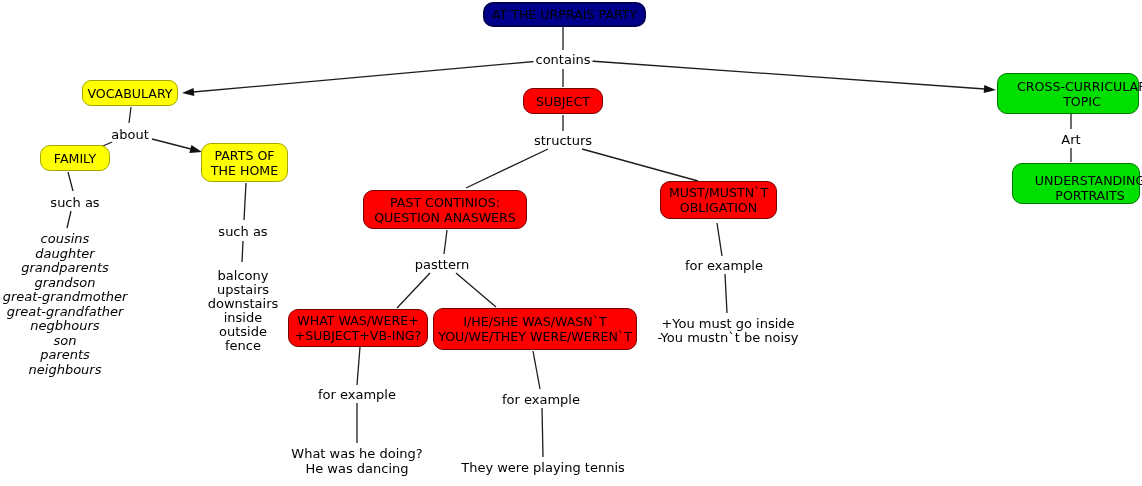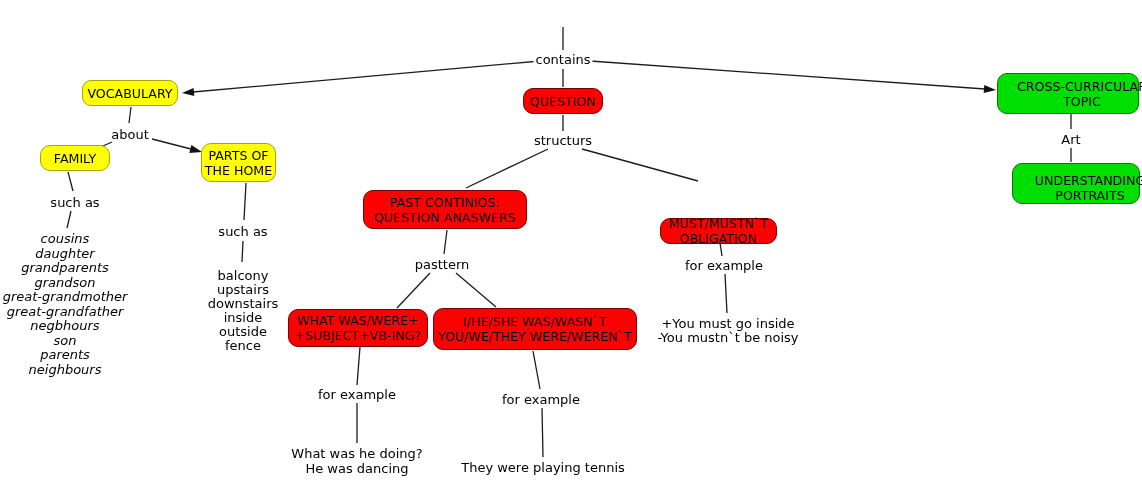--- a/index.html
+++ b/index.html
@@ -75,44 +75,47 @@
     <line x1="360" y1="347" x2="357" y2="385"></line>
     <line x1="357" y1="403" x2="357" y2="443"></line>
     <line x1="533" y1="351" x2="540" y2="389"></line>
     <line x1="542" y1="408" x2="543" y2="457"></line>
     <line x1="717" y1="223" x2="722" y2="256"></line>
     <line x1="725" y1="274" x2="727" y2="313"></line>
     <line x1="1071" y1="114" x2="1071" y2="129"></line>
     <line x1="1071" y1="148" x2="1071" y2="162"></line>
   </svg>
 
+  <div class="node blue" style="left:483px;top:2px;width:163px;height:25px;">
+    <span>AT THE URPRAIS PARTY</span>
+  </div>
 
   <div class="node yellow" style="left:82px;top:80px;width:96px;height:26px;border-radius:9px;">
     <span>VOCABULARY</span>
   </div>
 
   <div class="node yellow" style="left:40px;top:145px;width:70px;height:26px;">
     <span>FAMILY</span>
   </div>
 
-  <div class="node yellow" style="left:201px;top:143px;width:75px;height:39px;">
+  <div class="node yellow" style="left:201px;top:143px;width:87px;height:39px;">
     <span>PARTS OF</span>
     <span>THE HOME</span>
   </div>
 
   <div class="node red" style="left:523px;top:88px;width:80px;height:26px;">
-    <span>QUESTION</span>
+    <span>SUBJECT</span>
   </div>
 
   <div class="node red" style="left:363px;top:190px;width:164px;height:39px;">
     <span>PAST CONTINIOS:</span>
     <span>QUESTION ANASWERS</span>
   </div>
 
-  <div class="node red" style="left:660px;top:181px;width:117px;height:26px;margin-top:37px;">
+  <div class="node red" style="left:660px;top:181px;width:117px;height:38px;">
     <span>MUST/MUSTN`T</span>
     <span>OBLIGATION</span>
   </div>
 
   <div class="node red" style="left:433px;top:308px;width:204px;height:42px;">
     <span>I/HE/SHE WAS/WASN`T</span>
     <span>YOU/WE/THEY WERE/WEREN`T</span>
   </div>
 
   <div class="node red" style="left:288px;top:309px;width:140px;height:38px;">

